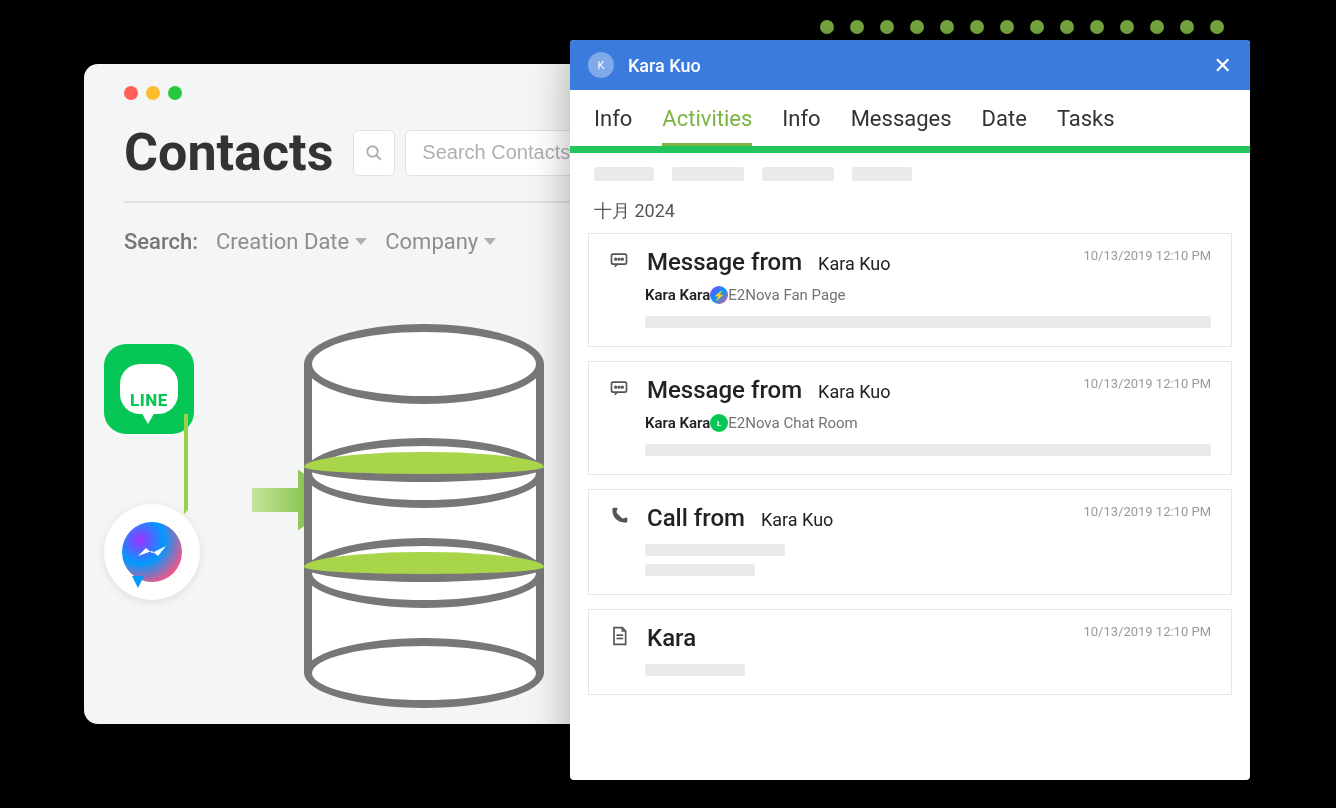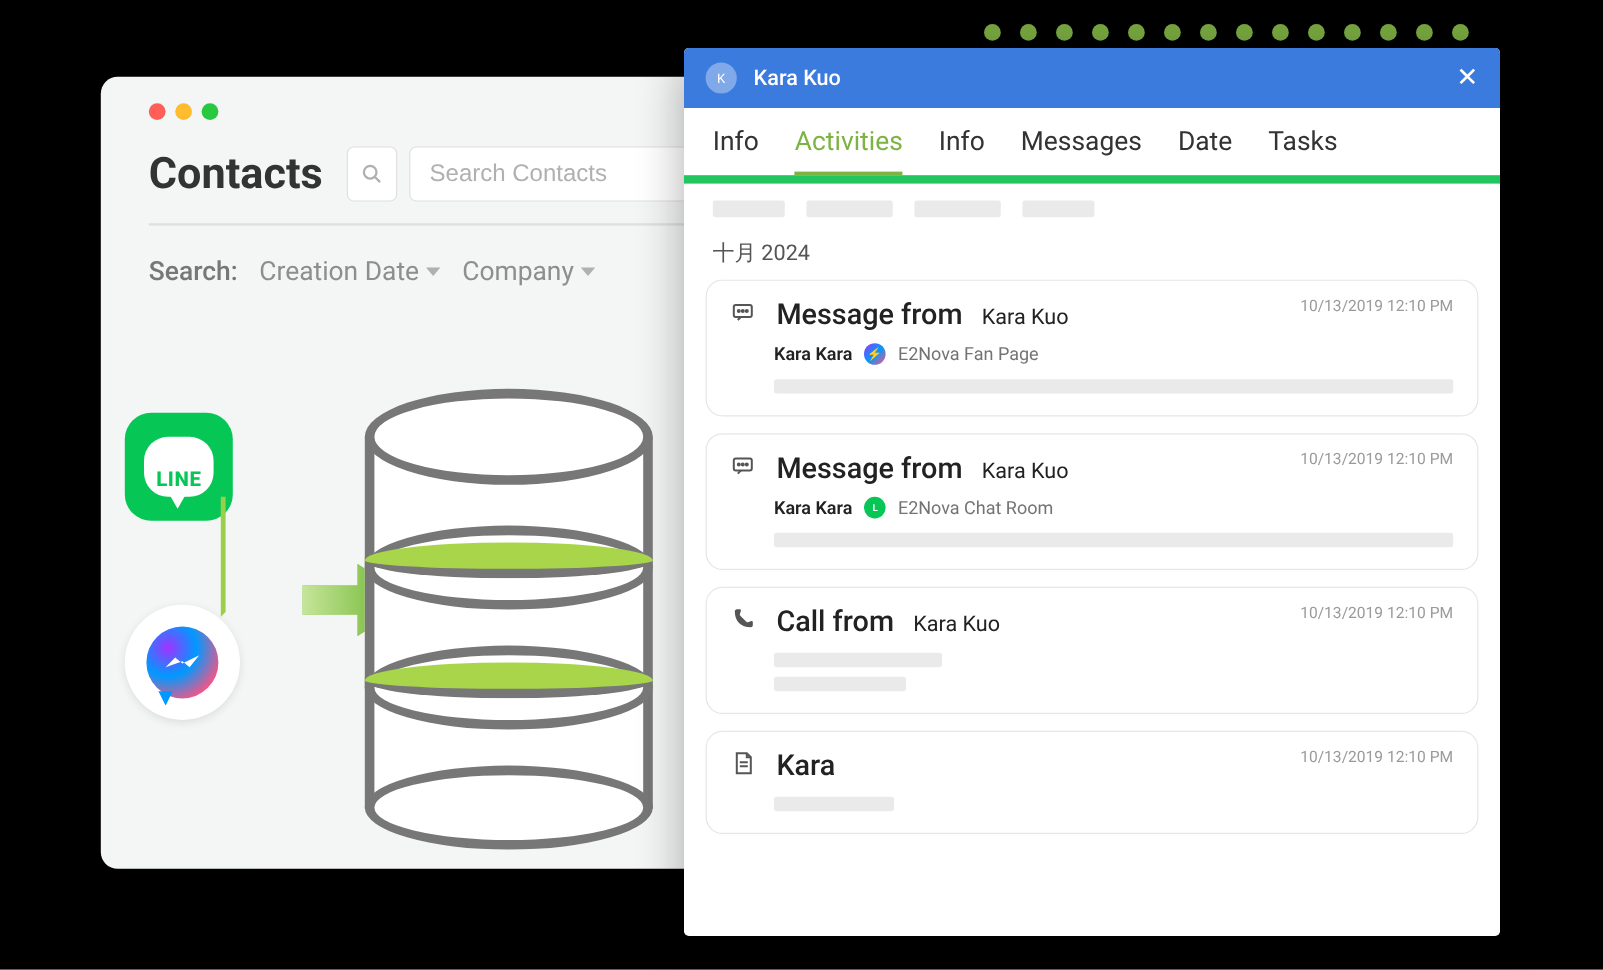--- a/index.html
+++ b/index.html
@@ -53,21 +53,21 @@
   .tl-green { background: #28C840; }
 
   .contacts-header {
     display: flex;
     align-items: center;
     gap: 20px;
     border-bottom: 2px solid #E0E0E0;
     padding-bottom: 18px;
   }
   .contacts-title {
-    font-size: 36px;
+    font-size: 52px;
     font-weight: 700;
     color: #333;
     flex-shrink: 0;
   }
   .search-wrap {
     display: flex;
     align-items: center;
     gap: 10px;
     flex: 1;
   }
@@ -341,21 +341,21 @@
 
   .activity-list {
     padding: 0 18px 20px 18px;
     display: flex;
     flex-direction: column;
     gap: 14px;
     overflow: hidden;
   }
   .activity-card {
     border: 1px solid #E6E6E6;
-    border-radius: 14px;
+    border-radius: 0;
     padding: 14px 20px 18px 20px;
     position: relative;
   }
   .card-row1 {
     display: flex;
     align-items: baseline;
     gap: 16px;
   }
   .card-icon {
     width: 22px;
@@ -373,21 +373,20 @@
   }
   .card-ts {
     margin-left: auto;
     font-size: 13px;
     color: #9A9A9A;
     align-self: flex-start;
   }
   .card-row2 {
     display: flex;
     align-items: center;
-    gap: 10px;
     margin-top: 10px;
     margin-left: 36px;
     font-size: 15px;
   }
   .card-sender { font-weight: 600; color: #222; }
   .mini-badge {
     width: 18px; height: 18px; border-radius: 50%;
     display: inline-flex; align-items: center; justify-content: center;
     font-size: 10px;
   }

